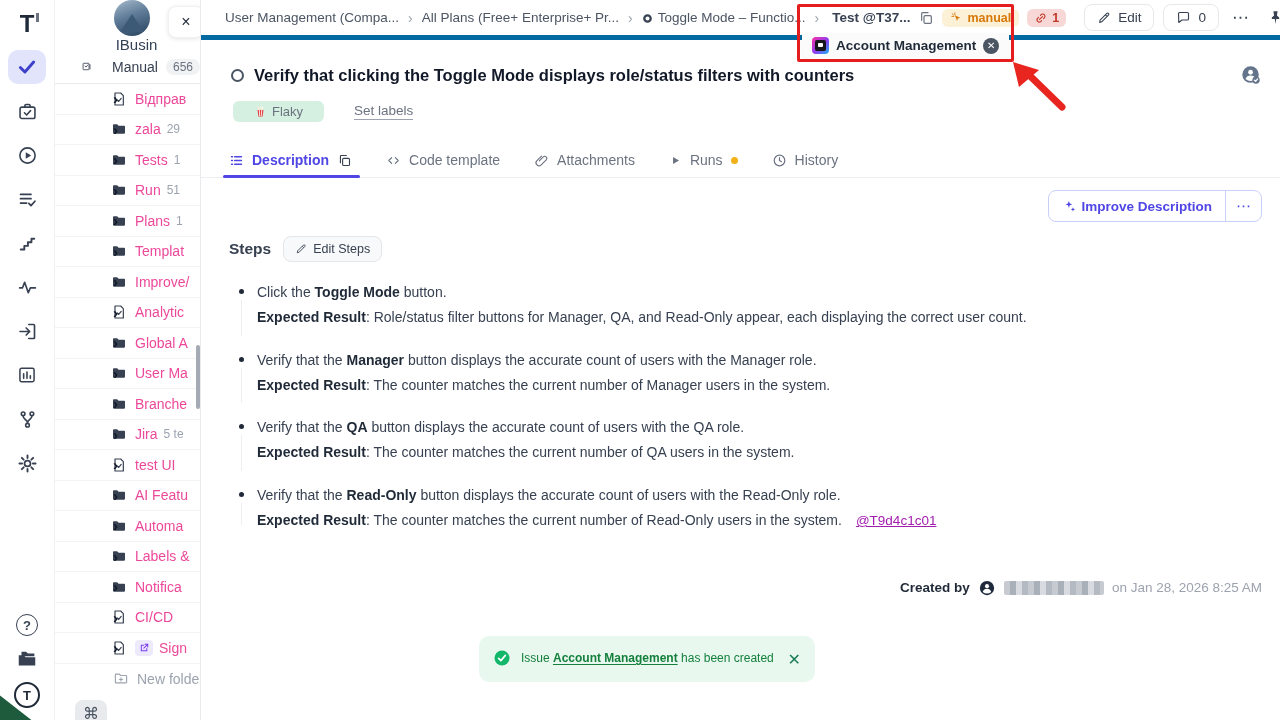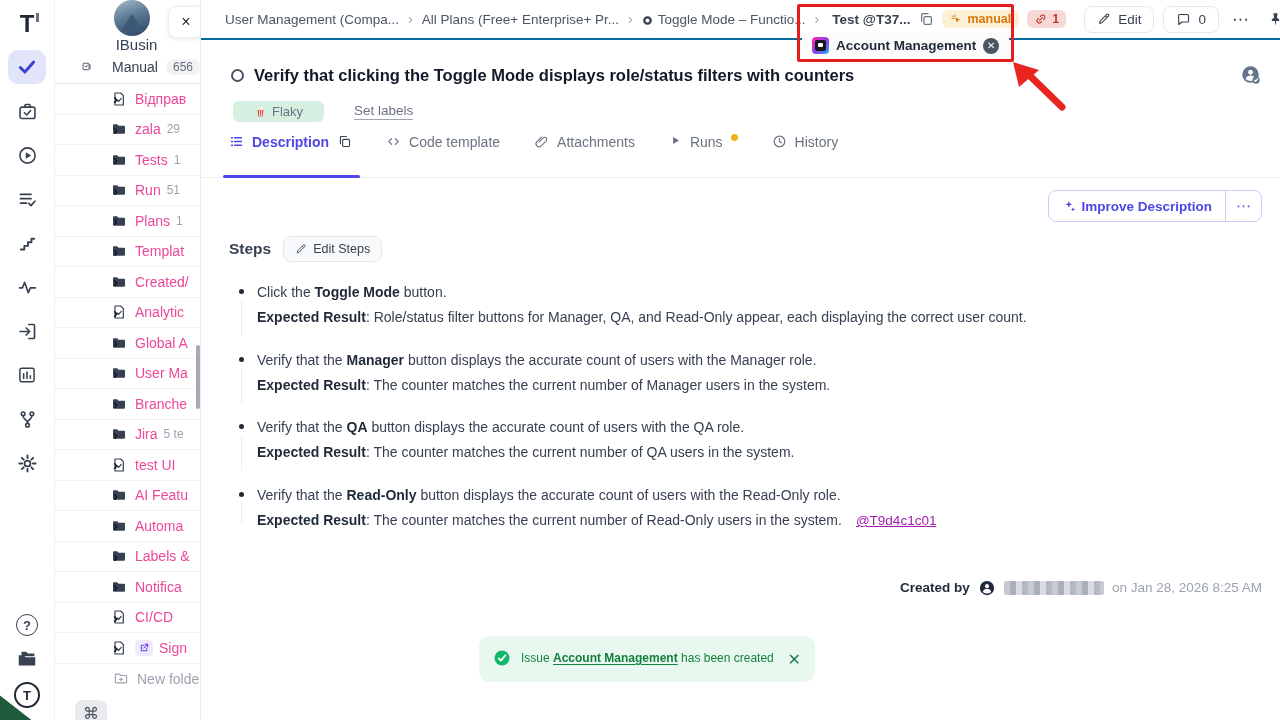--- a/index.html
+++ b/index.html
@@ -52,21 +52,21 @@
   .share-badge { width:18px; height:16px; background:#ede9fe; border-radius:4px; margin-right:6px;
                  display:flex; align-items:center; justify-content:center; color:#7c3aed; }
   .sb-scrollthumb { position:absolute; left:141px; top:345px; width:4px; height:64px; background:#a4abb5; border-radius:3px; }
   .cmd-badge { position:absolute; left:20px; top:700px; width:32px; height:26px; background:#e9eaed; border-radius:8px;
                display:flex; align-items:center; justify-content:center; font-size:16px; color:#4b5563; }
 
   
   .main { position:absolute; left:200px; top:0; width:1080px; height:720px; background:#fff;
           border-left:1px solid #e8eaed; z-index:2; }
 
-  .mheader { height:40px; border-bottom:2px solid #0369a1; display:flex; align-items:center; padding:0 16px 0 24px; gap:9px; }
+  .mheader { height:40px; border-bottom:5px solid #0369a1; display:flex; align-items:center; padding:0 16px 0 24px; gap:9px; }
   .crumb { font-size:13.5px; color:#4b5563; white-space:nowrap; }
   .crumb-sep { color:#9ca3af; font-size:14px; }
   .crumb-ic { margin-right:5px; vertical-align:-2px; display:inline-block; }
   .chip-group { display:flex; align-items:center; gap:8px; margin-left:4px; }
   .chip-id { font-size:13.5px; font-weight:bold; color:#374151; white-space:nowrap; }
   .badge { display:inline-flex; align-items:center; gap:4px; border-radius:6px; padding:2px 8px; font-size:12.5px; font-weight:bold; }
   .badge.manual { background:#fcf0d6; color:#d77908; }
   .badge.links  { background:#f8d8d6; color:#c0392b; padding:2px 7px; }
   .mh-spacer { flex:1; }
   .btn { display:inline-flex; align-items:center; gap:7px; border:1px solid #e6e8eb; border-radius:8px;
@@ -90,21 +90,21 @@
   .title-row { display:flex; align-items:center; gap:10px; padding:24px 18px 0 30px; }
   .status-ring { width:13px; height:13px; border:2px solid #4b5563; border-radius:50%; flex:0 0 13px; }
   .page-title { font-size:16.5px; font-weight:bold; color:#111827; flex:1; }
   .badges-row { display:flex; align-items:center; padding:15px 0 0 32px; }
   .flaky { display:inline-flex; align-items:center; gap:5px; background:#d5f0e0; border-radius:6px;
            padding:3px 21px; font-size:13px; color:#6b7280; }
   .set-labels { margin-left:30px; font-size:13.5px; color:#6b7280; border-bottom:1px solid #9ca3af; padding-bottom:1px; }
 
   .tabs { display:flex; align-items:flex-end; gap:34px; margin-top:22px; padding-left:28px;
           border-bottom:1px solid #eceef1; height:34px; }
-  .tab { display:flex; gap:8px; font-size:14px; color:#6b7280; padding-bottom:27px; position:relative; }
+  .tab { display:flex; align-items:center; gap:8px; font-size:14px; color:#6b7280; padding-bottom:9px; position:relative; }
   .tab .ico { color:#6b7280; }
   .tab.active { color:#4f46e5; font-weight:bold; }
   .tab.active .ico { color:#4f46e5; }
   .tab.active::after { content:""; position:absolute; left:-6px; right:-8px; bottom:-1px; height:3px;
                        background:#4f46e5; border-radius:2px; }
   .dot-amber { width:7px; height:7px; border-radius:50%; background:#f2b217; }
 
   .improve-row { display:flex; justify-content:flex-end; padding:12px 18px 0 0; }
   .split-btn { display:inline-flex; border:1px solid #c9d0f8; border-radius:8px; overflow:hidden; background:#fff; }
   .split-main { display:flex; align-items:center; gap:4px; padding:6px 13px; color:#4f46e5; font-size:13.5px; font-weight:bold; }
@@ -398,21 +398,21 @@
         <svg class="ico ic" width="16" height="16">
           <use href="#s-folder"></use>
         </svg>
         <span class="lbl">Templat</span>
       </div>
     <div class="trow">
         <span class="chev">›</span>
         <svg class="ico ic" width="16" height="16">
           <use href="#s-folder"></use>
         </svg>
-        <span class="lbl">Created/</span>
+        <span class="lbl">Improve/</span>
       </div>
     <div class="trow">
         <span class="chev">›</span>
         <svg class="ico ic" width="16" height="16">
           <use href="#s-doc"></use>
         </svg>
         <span class="lbl">Analytic</span>
       </div>
     <div class="trow">
         <span class="chev">›</span>

